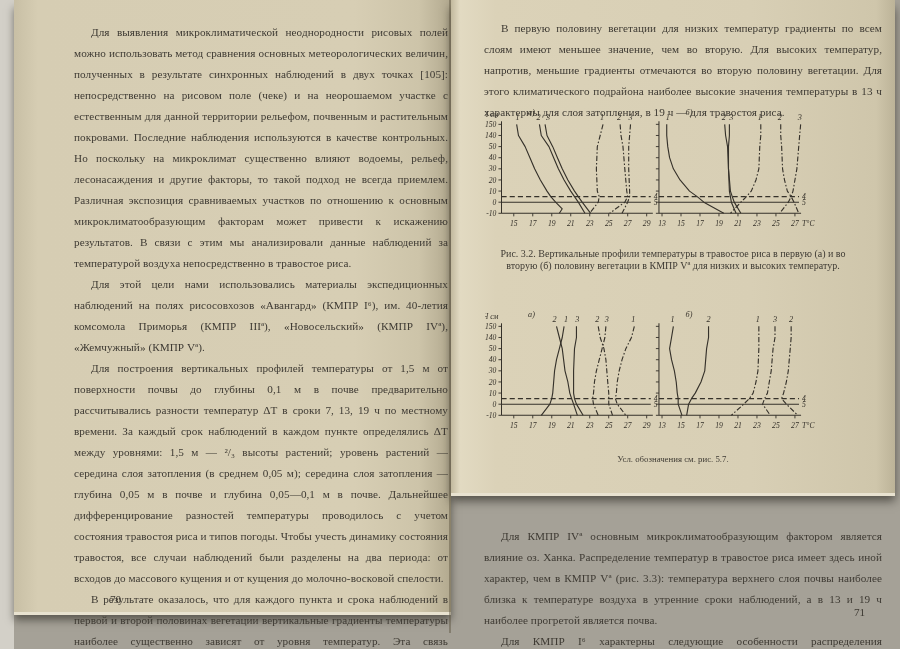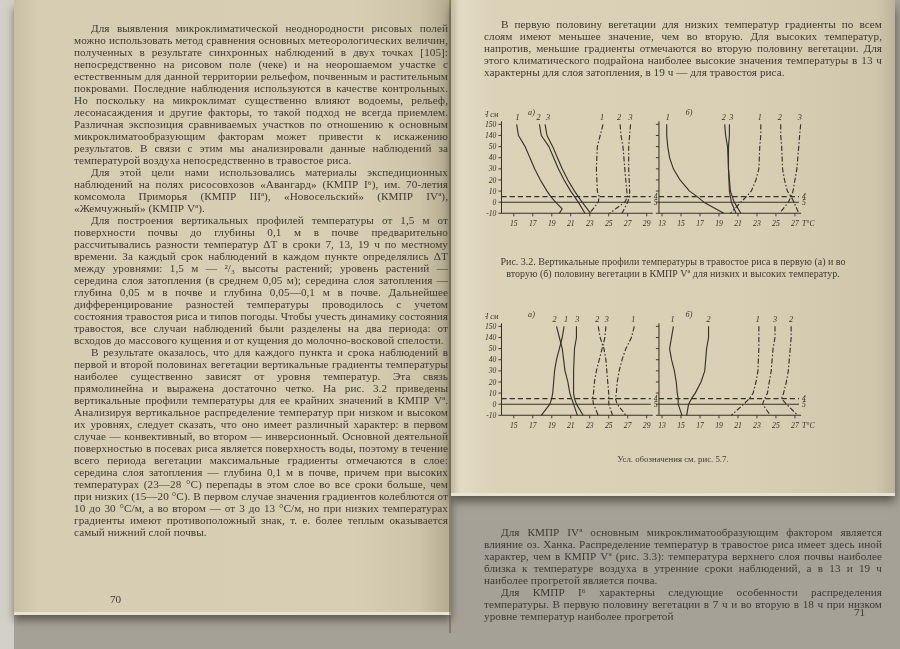--- a/index.html
+++ b/index.html
@@ -11,43 +11,43 @@
     background:linear-gradient(90deg,#c8bfa5 0px,#d6cdb3 24px,#d7ceb4 340px,#cdc4a9 405px,#b2a98f 437px);
     box-shadow:0 3px 0 #e8e2d0,0 8px 8px rgba(20,18,12,.5);}
   .page-right{left:451px;width:444px;height:493px;
     background:linear-gradient(90deg,#c2b99e 0px,#e2dac2 9px,#dbd2b8 45px,#d8cfb5 300px,#cfc6ab 425px,#bcb398 444px);
     box-shadow:0 3px 0 #e8e2d0,0 8px 9px rgba(20,18,12,.55);}
   .gutterline{position:absolute;left:449px;top:0;width:2px;height:633px;background:rgba(90,82,62,.45);}
   .col{position:absolute;}
   .col-left{left:60px;top:22px;width:374px;}
   .col-right-top{left:33px;top:18px;width:398px;}
   .col-right-bottom{left:33px;top:526px;width:398px;}
-  p.body-text{font-size:11.2px;line-height:12px;text-align:justify;margin:0;
+  p.body-text{font-size:11.2px;line-height:21px;text-align:justify;margin:0;
               text-indent:17px;letter-spacing:.05px;}
   .figure{position:absolute;left:34px;width:352px;height:137px;}
   .fig-1{top:108px;} .fig-2{top:310px;}
   .capblock{position:absolute;left:24px;width:396px;text-align:center;}
   .cap-1{top:248px;} .cap-2{top:450px;}
-  .caption{font-size:10px;line-height:11.5px;margin:8px 22px;}
+  .caption{font-size:10px;line-height:11.5px;margin:0 22px;}
   .fignote{font-size:8.8px;line-height:10px;margin:4px 0 0 0;}
   .pagenum{position:absolute;font-size:11.2px;}
   .pagenum-left{left:60px;top:593px;margin-left:36px;}
   .pagenum-right{left:403px;top:606px;}
   svg text{font-family:"Liberation Serif","DejaVu Serif",serif;font-style:italic;fill:#35312a;}
 </style>
 </head>
 <body>
 
 <div class="scan">
   <div class="edge-strip"></div>
 
   <div class="page page-left">
     <div class="col col-left">
       <p class="body-text">Для выявления микроклиматической неоднородности рисовых полей можно использовать метод сравнения основных метеорологических величин, полученных в результате синхронных наблюдений в двух точках [105]: непосредственно на рисовом поле (чеке) и на неорошаемом участке с естественным для данной территории рельефом, почвенным и растительным покровами. Последние наблюдения используются в качестве контрольных. Но поскольку на микроклимат существенно влияют водоемы, рельеф, лесонасаждения и другие факторы, то такой подход не всегда приемлем. Различная экспозиция сравниваемых участков по отношению к основным микроклиматообразующим факторам может привести к искажению результатов. В связи с этим мы анализировали данные наблюдений за температурой воздуха непосредственно в травостое риса.</p>
-      <p class="body-text">Для этой цели нами использовались материалы экспедиционных наблюдений на полях рисосовхозов «Авангард» (КМПР I⁶), им. 70-летия комсомола Приморья (КМПР IIIª), «Новосельский» (КМПР IVª), «Жемчужный» (КМПР Vª).</p>
+      <p class="body-text">Для этой цели нами использовались материалы экспедиционных наблюдений на полях рисосовхозов «Авангард» (КМПР I⁶), им. 40-летия комсомола Приморья (КМПР IIIª), «Новосельский» (КМПР IVª), «Жемчужный» (КМПР Vª).</p>
       <p class="body-text">Для построения вертикальных профилей температуры от 1,5 м от поверхности почвы до глубины 0,1 м в почве предварительно рассчитывались разности температур ΔТ в сроки 7, 13, 19 ч по местному времени. За каждый срок наблюдений в каждом пункте определялись ΔТ между уровнями: 1,5 м — ²/₃ высоты растений; уровень растений — середина слоя затопления (в среднем 0,05 м); середина слоя затопления — глубина 0,05 м в почве и глубина 0,05—0,1 м в почве. Дальнейшее дифференцирование разностей температуры проводилось с учетом состояния травостоя риса и типов погоды. Чтобы учесть динамику состояния травостоя, все случаи наблюдений были разделены на два периода: от всходов до массового кущения и от кущения до молочно-восковой спелости.</p>
       <p class="body-text">В результате оказалось, что для каждого пункта и срока наблюдений в первой и второй половинах вегетации вертикальные градиенты температуры наиболее существенно зависят от уровня температур. Эта связь прямолинейна и выражена достаточно четко. На рис. 3.2 приведены вертикальные профили температуры для ее крайних значений в КМПР Vª. Анализируя вертикальное распределение температур при низком и высоком их уровнях, следует сказать, что оно имеет различный характер: в первом случае — конвективный, во втором — инверсионный. Основной деятельной поверхностью в посевах риса является поверхность воды, поэтому в течение всего периода вегетации максимальные градиенты отмечаются в слое: середина слоя затопления — глубина 0,1 м в почве, причем при высоких температурах (23—28 °С) перепады в этом слое во все сроки больше, чем при низких (15—20 °С). В первом случае значения градиентов колеблются от 10 до 30 °С/м, а во втором — от 3 до 13 °С/м, но при низких температурах градиенты имеют противоположный знак, т. е. более теплым оказывается самый нижний слой почвы.</p>
     </div>
     <div class="pagenum pagenum-left">70</div>
   </div>
 
   <div class="page page-right">
     <div class="col col-right-top">
       <p class="body-text">В первую половину вегетации для низких температур градиенты по всем слоям имеют меньшее значение, чем во вторую. Для высоких температур, напротив, меньшие градиенты отмечаются во вторую половину вегетации. Для этого климатического подрайона наиболее высокие значения температуры в 13 ч характерны для слоя затопления, в 19 ч — для травостоя риса.</p>
     </div>

